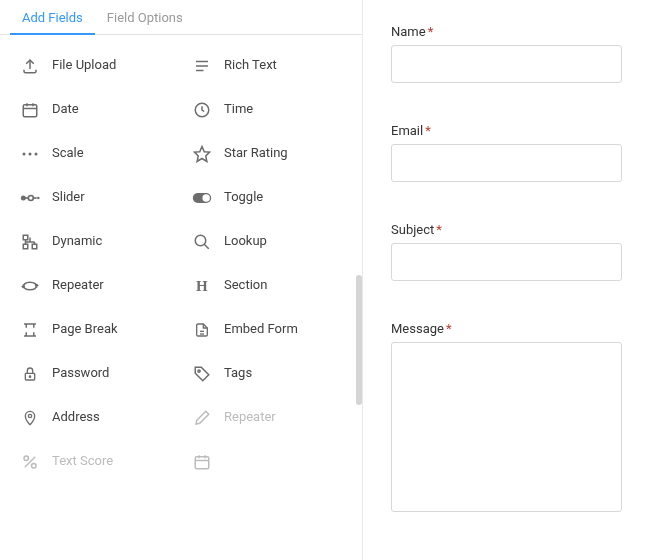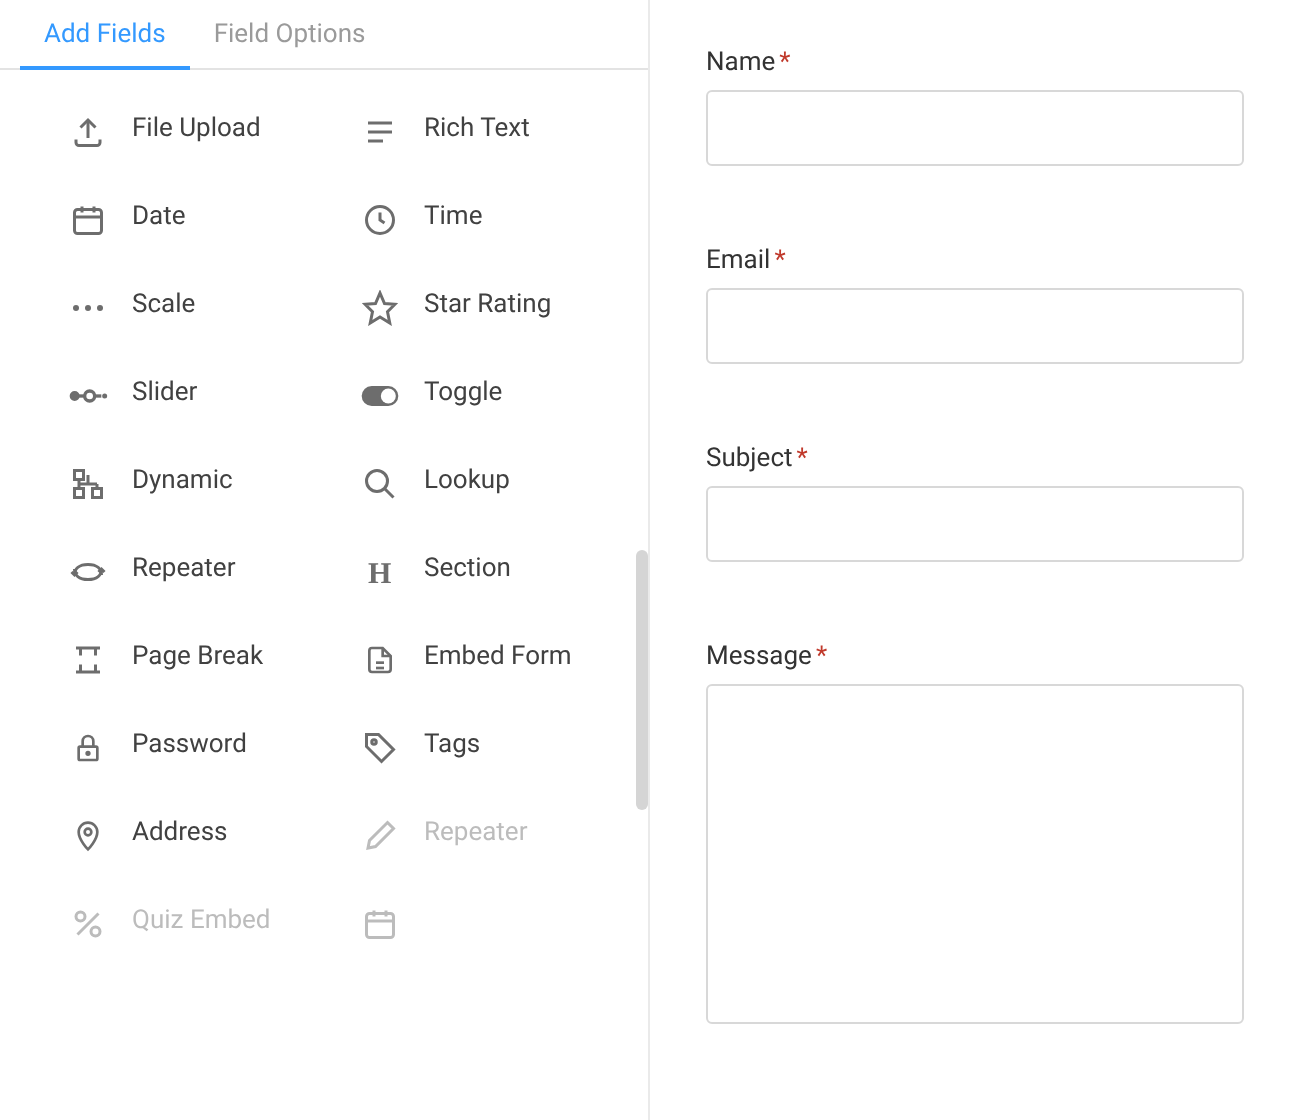--- a/index.html
+++ b/index.html
@@ -7,21 +7,21 @@
     font-family: -apple-system, BlinkMacSystemFont, "Segoe UI", Roboto, sans-serif;
     font-size: 13px;
     color: #4a4a4a;
     background: #fff;
     width: 650px;
     height: 560px;
     overflow: hidden;
     display: flex;
   }
   .left-panel {
-    width: 325px;
+    width: 363px;
     border-right: 1px solid #eaeaea;
     background: #fff;
     display: flex;
     flex-direction: column;
     position: relative;
   }
   .tabs {
     display: flex;
     border-bottom: 1px solid #e3e3e3;
     padding: 0 10px;
@@ -34,21 +34,21 @@
     border-bottom: 2px solid transparent;
     margin-bottom: -1px;
   }
   .tab.active {
     color: #3399ff;
     border-bottom-color: #3399ff;
   }
   .fields-list {
     flex: 1;
     overflow-y: auto;
-    padding: 10px 8px 10px 28px;
+    padding: 10px 8px 10px 14px;
     position: relative;
   }
   .fields-grid {
     display: grid;
     grid-template-columns: 1fr 1fr;
     column-gap: 4px;
   }
   .field-item {
     display: flex;
     align-items: flex-start;
@@ -327,21 +327,21 @@
           <span class="label">Repeater</span>
         </div>
         <div class="field-item disabled">
           <span class="icon">
             <svg width="18" height="18" viewBox="0 0 24 24" fill="none" stroke="currentColor" stroke-width="2">
               <circle cx="7" cy="7" r="3"></circle>
               <circle cx="17" cy="17" r="3"></circle>
               <line x1="5" y1="19" x2="19" y2="5"></line>
             </svg>
           </span>
-          <span class="label">Quiz Embed</span>
+          <span class="label">Text Score</span>
         </div>
         <div class="field-item disabled">
           <span class="icon">
             <svg width="18" height="18" viewBox="0 0 24 24" fill="none" stroke="currentColor" stroke-width="2">
               <rect x="3" y="5" width="18" height="16" rx="2"></rect>
               <line x1="3" y1="10" x2="21" y2="10"></line>
               <line x1="8" y1="3" x2="8" y2="7"></line>
               <line x1="16" y1="3" x2="16" y2="7"></line>
             </svg>
           </span>

